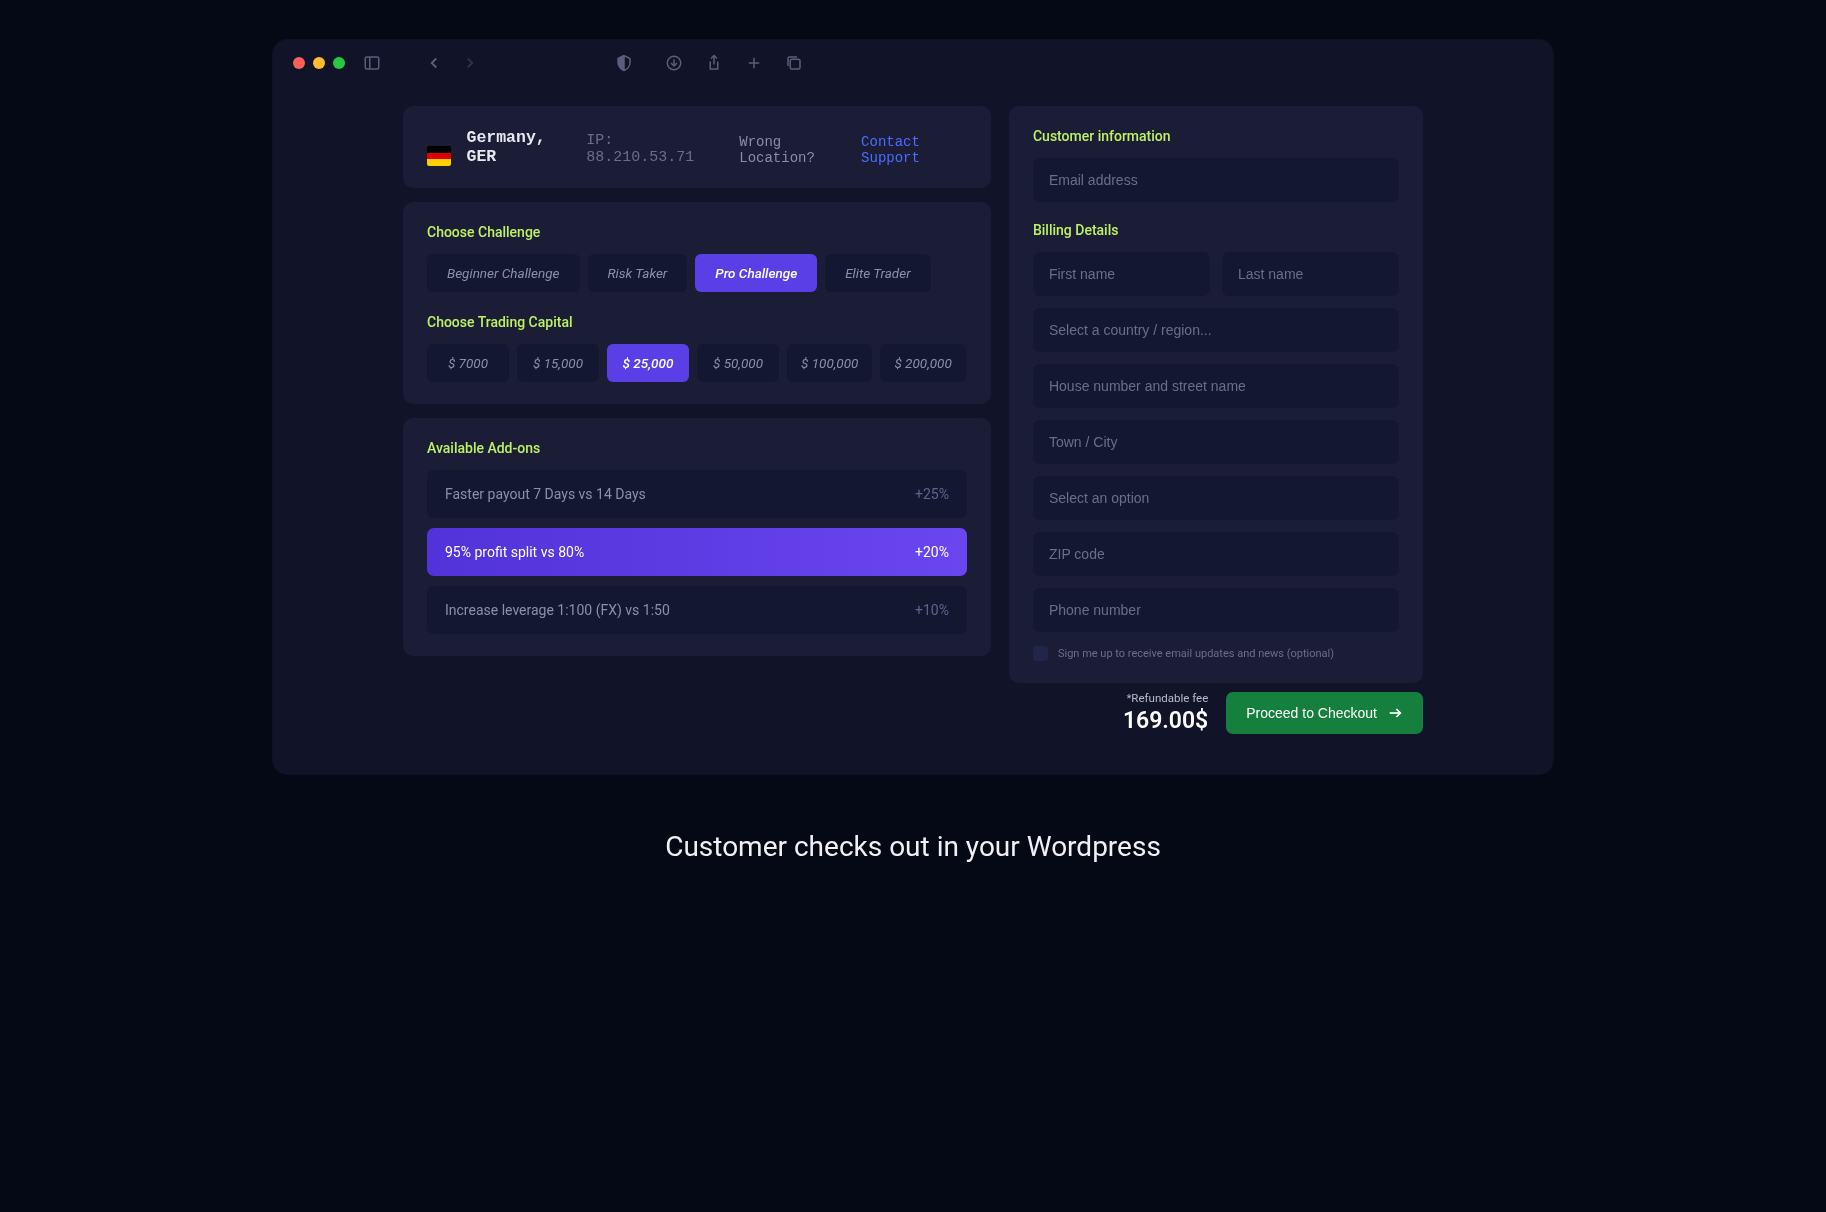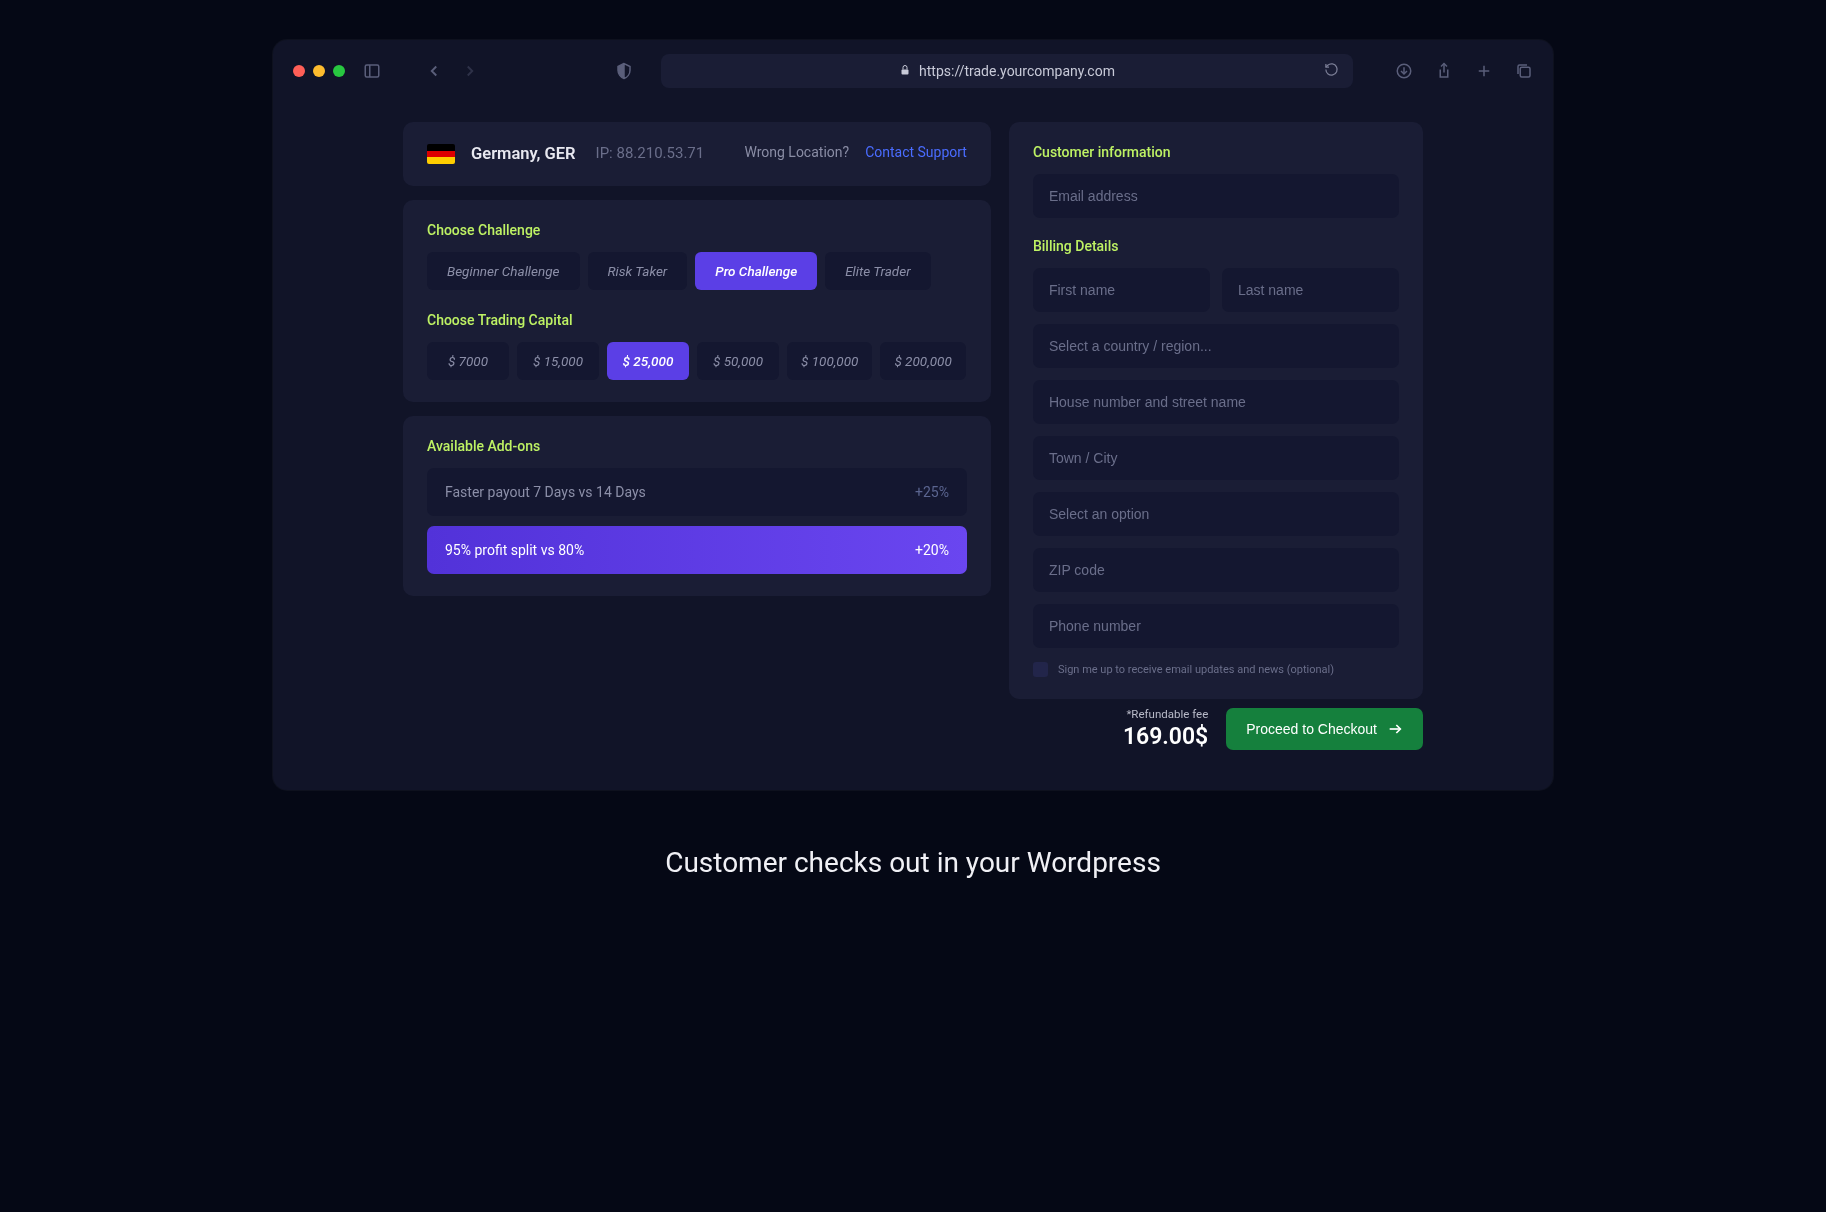--- a/index.html
+++ b/index.html
@@ -77,22 +77,23 @@
 .left-col { flex: 1.42; display: flex; flex-direction: column; gap: 14px; }
 .right-col { flex: 1; }
 
 .card {
   background: #1a1d35;
   border-radius: 10px;
   padding: 22px 24px;
 }
 .location-card {
   display: flex;
-  align-items: flex-start;
+  align-items: flex-end;
   gap: 16px;
+  font-family: Liberation Mono, monospace;
 }
 .flag {
   width: 28px; height: 20px;
   border-radius: 2px;
   overflow: hidden;
   display: flex; flex-direction: column;
 }
 .flag span { flex:1; }
 .flag .blk { background: #000; }
 .flag .red { background: #dd0000; }
@@ -237,35 +238,20 @@
       <svg viewBox="0 0 24 24" fill="none" stroke="currentColor" stroke-width="2.5">
           <polyline points="9 18 15 12 9 6"></polyline>
         </svg>
     </div>
     <div style="flex:0 0 100px"></div>
     <div class="browser-icon">
       <svg viewBox="0 0 24 24" fill="currentColor">
           <path d="M12 2 L4 6 v5 c0 5 3.5 9.5 8 11 c4.5-1.5 8-6 8-11 V6 L12 2 Z M12 2 v20" fill="none" stroke="currentColor" stroke-width="2"></path>
           <path d="M12 2 L4 6 v5 c0 5 3.5 9.5 8 11 V2 Z"></path>
         </svg>
-    </div>
-    <div class="address-bar">
-      <span class="lock">
-        <svg width="12" height="12" viewBox="0 0 24 24" fill="currentColor">
-            <rect x="5" y="11" width="14" height="10" rx="2"></rect>
-            <path d="M8 11 V7 a4 4 0 0 1 8 0 v4" fill="none" stroke="currentColor" stroke-width="2"></path>
-          </svg>
-      </span>
-      <span>https://trade.yourcompany.com</span>
-      <span class="reload">
-        <svg width="15" height="15" viewBox="0 0 24 24" fill="none" stroke="currentColor" stroke-width="2">
-            <path d="M3 12 a9 9 0 1 0 3-6.7 L3 8"></path>
-            <polyline points="3 3 3 8 8 8"></polyline>
-          </svg>
-      </span>
     </div>
     <div class="right-icons">
       <div class="browser-icon">
         <svg viewBox="0 0 24 24" fill="none" stroke="currentColor" stroke-width="2">
             <circle cx="12" cy="12" r="9"></circle>
             <polyline points="8 12 12 16 16 12"></polyline>
             <line x1="12" y1="7" x2="12" y2="16"></line>
           </svg>
       </div>
       <div class="browser-icon">
@@ -330,20 +316,24 @@
           <div class="section-title">Available Add-ons</div>
           <div id="addons-list">
               <div class="addon">
                 <span>Faster payout 7 Days vs 14 Days</span>
                 <span class="pct">+25%</span>
               </div>
               <div class="addon selected">
                 <span>95% profit split vs 80%</span>
                 <span class="pct">+20%</span>
               </div>
+              <div class="addon">
+                <span>Increase leverage 1:100 (FX) vs 1:50</span>
+                <span class="pct">+10%</span>
+              </div>
             </div>
         </div>
       </div>
 
       <div class="right-col">
         <div class="card">
           <div class="section-title">Customer information</div>
           <input class="form-field" placeholder="Email address" style="">
 
           <div class="section-title" style="margin-top:8px">Billing Details</div>

